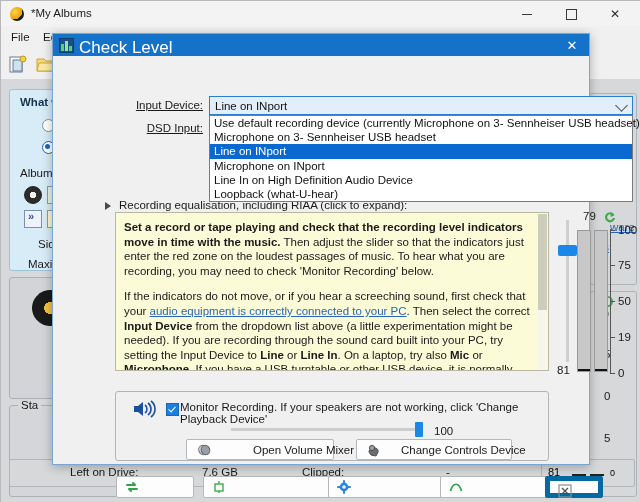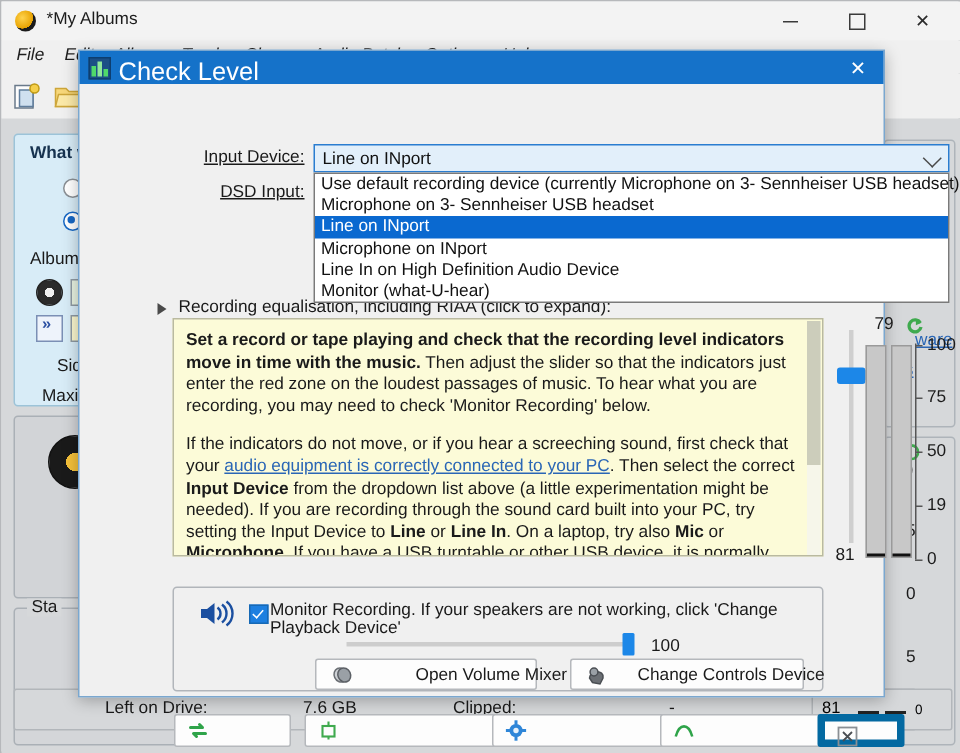--- a/index.html
+++ b/index.html
@@ -20,21 +20,21 @@
       background:radial-gradient(circle at 35% 35%,#ffd34d 0%,#e8a200 55%,#1b1b1b 56%,#1b1b1b 100%);}
   .app-title-txt{position:absolute;left:30px;top:6px;font-size:11.5px;color:#1c1c1c;}
   .wbtn{position:absolute;top:0;width:44px;height:26px;color:#2b2b2b;font-size:12px;
         display:flex;align-items:center;justify-content:center;}
   .wbtn.min{right:92px;} .wbtn.max{right:48px;} .wbtn.close{right:4px;}
   .wbtn .g{display:block;}
   .mx-sq{width:9px;height:9px;border:1px solid #3a3a3a;}
   .mn-ln{width:10px;height:1px;background:#3a3a3a;}
 
   .menubar{position:absolute;left:0;top:26px;width:640px;height:22px;background:#f0f0f0;}
-  .menubar .mi{position:absolute;top:4px;font-size:11.5px;color:#1d1d1d;white-space:nowrap;font-style:italic;}
+  .menubar .mi{position:absolute;top:4px;font-size:11.5px;color:#1d1d1d;white-space:nowrap;}
 
   .toolbar{position:absolute;left:0;top:48px;width:640px;height:30px;background:#f0f0f0;}
   .tb-ico{position:absolute;top:4px;width:22px;height:22px;}
   .ico-newdoc{left:6px;}
   .ico-folder{left:34px;}
 
   .app-body{position:absolute;left:0;top:78px;width:640px;height:424px;background:#d6d8da;}
 
   
   .grp-what{position:absolute;left:8px;top:10px;width:120px;height:180px;
@@ -147,21 +147,21 @@
   .spk{position:absolute;left:16px;top:8px;width:26px;height:18px;}
   .chk{position:absolute;left:50px;top:11px;width:11px;height:11px;background:#1d7fe0;border:1px solid #1669b5;}
   .chk::after{content:"";position:absolute;left:2.5px;top:1px;width:3px;height:6px;
       border-right:1.6px solid #fff;border-bottom:1.6px solid #fff;transform:rotate(42deg);}
   .mon-txt{position:absolute;left:64px;top:9px;font-size:11.5px;color:#1a1a1a;}
   .pb-track{position:absolute;left:115px;top:36px;width:190px;height:3px;background:#cdcdcd;}
   .pb-thumb{position:absolute;left:299px;top:30px;width:8px;height:15px;background:#1c87e8;border-radius:1px;}
   .pb-val{position:absolute;left:318px;top:33px;font-size:11.5px;color:#1a1a1a;}
 
   .dbtn{position:absolute;height:21px;background:#fdfdfd;border:1px solid #b5b8bc;border-radius:2px;
-        box-sizing:border-box;margin-left:24px;}
+        box-sizing:border-box;}
   .dbtn .t{position:absolute;top:3.5px;font-size:11.5px;color:#1a1a1a;white-space:nowrap;}
   .dbtn .i{position:absolute;top:3px;width:14px;height:14px;}
 
   .vmix{left:133px;top:405px;width:148px;}
   .vmix .i{left:10px;} .vmix .t{left:66px;}
   .cpbd{left:303px;top:405px;width:156px;}
   .cpbd .i{left:10px;} .cpbd .t{left:44px;}
 
   
   .fbtn{position:absolute;top:442px;height:22px;background:#fdfdfd;border:1px solid #b5b8bc;
@@ -307,21 +307,21 @@
       <div class="val">Line on INport</div>
       <div class="chev"></div>
     </div>
 
     <div class="droplist">
       <div class="dopt">Use default recording device (currently Microphone on 3- Sennheiser USB headset)</div>
       <div class="dopt">Microphone on 3- Sennheiser USB headset</div>
       <div class="dopt sel">Line on INport</div>
       <div class="dopt">Microphone on INport</div>
       <div class="dopt">Line In on High Definition Audio Device</div>
-      <div class="dopt">Monitor (what-U-hear)</div>
+      <div class="dopt">Loopback (what-U-hear)</div>
     </div>
 
     <div class="expander">
       <span class="tri"></span>
       <span>Recording equalisation, including RIAA (click to expand):</span>
     </div>
 
     <div class="help">
       <p>
         <b>Set a record or tape playing and check that the recording level indicators move in time with the music.</b><span> Then adjust the slider so that the indicators just enter the red zone on the loudest passages of music.  To hear what you are recording, you may need to check 'Monitor Recording' below.</span>

